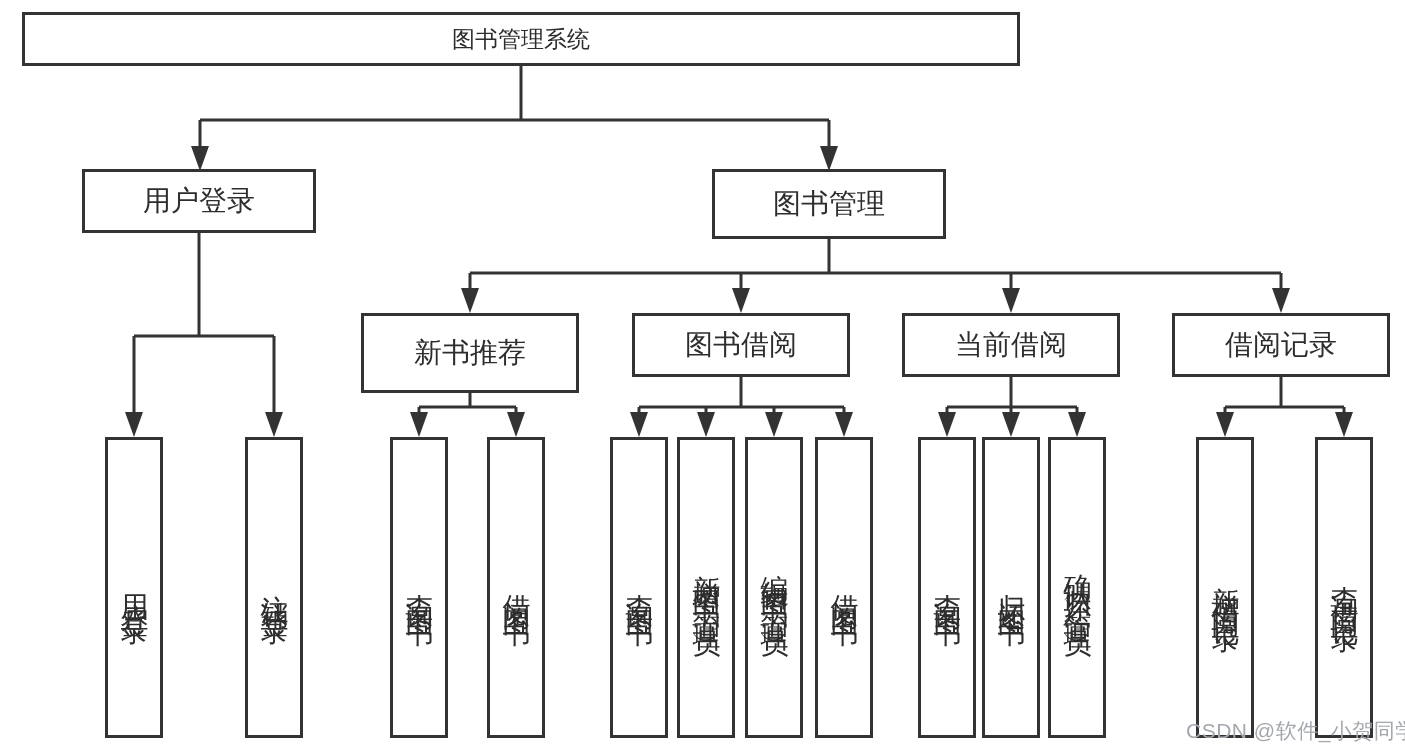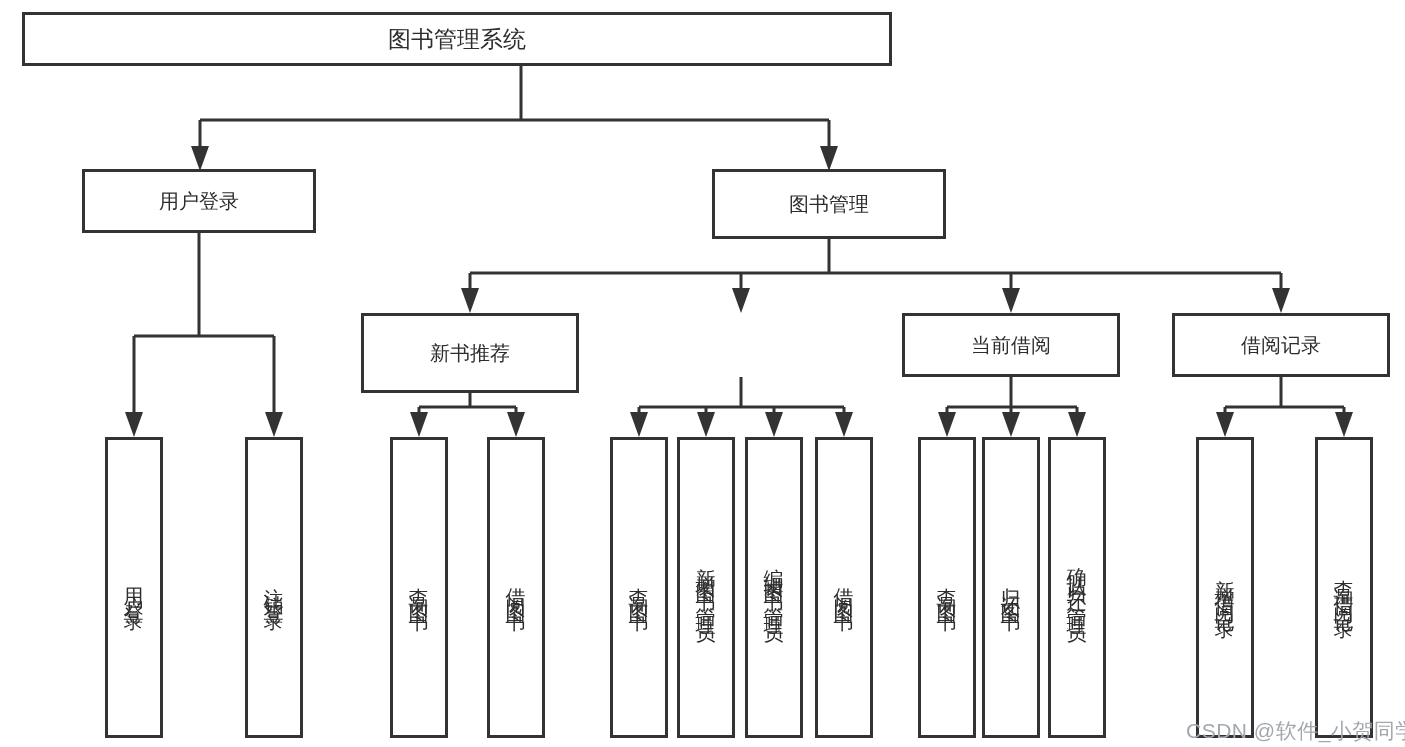--- a/index.html
+++ b/index.html
@@ -27,21 +27,21 @@
   .connectors path { stroke: var(--line); stroke-width: 3; fill: none; }
   .connectors polygon { fill: var(--line); }
   .box {
     position: absolute;
     border: 3px solid var(--line);
     background: var(--bg);
     display: flex;
     align-items: center;
     justify-content: center;
     color: var(--text);
-    font-size: 20px;
+    font-size: 28px;
     z-index: 2;
     line-height: 1;
   }
   .box.root { font-size: 23px; }
   .vbox span {
     writing-mode: vertical-rl;
     text-orientation: mixed;
     letter-spacing: 8px;
     white-space: nowrap;
   }
@@ -113,33 +113,36 @@
       <polygon points="765,412 783,412 774,437"></polygon>
       <polygon points="835,412 853,412 844,437"></polygon>
       <polygon points="938,412 956,412 947,437"></polygon>
       <polygon points="1002,412 1020,412 1011,437"></polygon>
       <polygon points="1068,412 1086,412 1077,437"></polygon>
       <polygon points="1216,412 1234,412 1225,437"></polygon>
       <polygon points="1335,412 1353,412 1344,437"></polygon>
     </g>
   </svg>
 
-  <div class="box root" style="left:22px; top:12px; width:870px; height:54px;">
+  <div class="box root" style="left:22px; top:12px; width:998px; height:54px;">
     <span>图书管理系统</span>
   </div>
 
   <div class="box" style="left:82px; top:169px; width:234px; height:64px;">
     <span>用户登录</span>
   </div>
   <div class="box" style="left:712px; top:169px; width:234px; height:70px;">
     <span>图书管理</span>
   </div>
 
   <div class="box" style="left:361px; top:313px; width:218px; height:80px;">
     <span>新书推荐</span>
+  </div>
+  <div class="box" style="left:632px; top:313px; width:218px; height:64px;">
+    <span>图书借阅</span>
   </div>
   <div class="box" style="left:902px; top:313px; width:218px; height:64px;text-align:right;">
     <span>当前借阅</span>
   </div>
   <div class="box" style="left:1172px; top:313px; width:218px; height:64px;">
     <span>借阅记录</span>
   </div>
 
   <div class="box vbox" style="left:105px; top:437px; width:58px; height:301px;">
     <span>用户登录</span>

